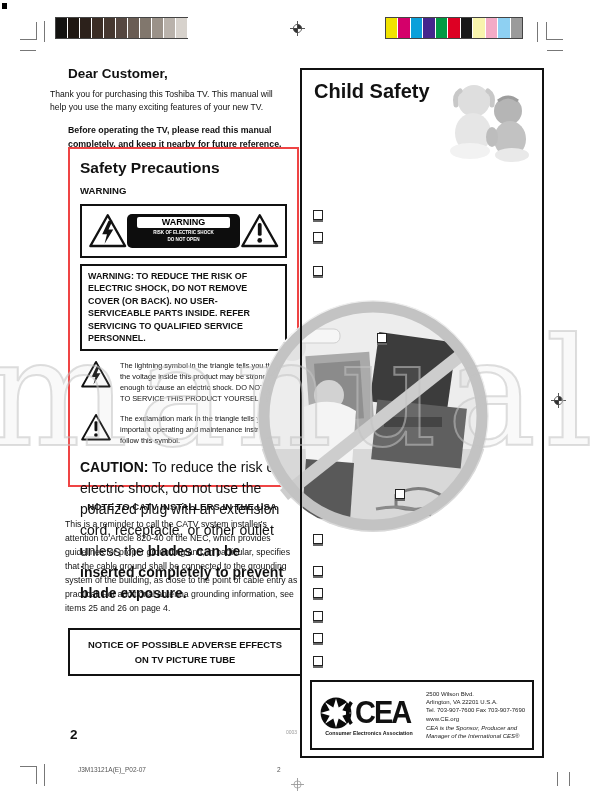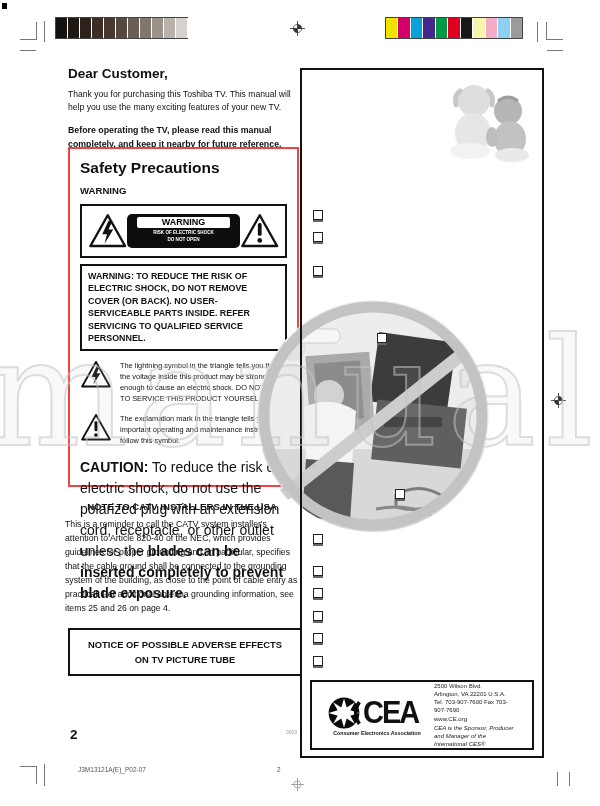--- a/index.html
+++ b/index.html
@@ -15,21 +15,21 @@
   .regmark{position:absolute;width:15px;height:15px;}
 
   
   .watermark{position:absolute;left:-14px;top:306px;z-index:8;pointer-events:none;
              font-family:"DejaVu Serif",serif;font-size:150px;letter-spacing:9px;
              color:rgba(200,200,200,0.10);-webkit-text-stroke:2px rgba(195,195,195,0.55);
              white-space:nowrap;}
 
   
   .dear{position:absolute;left:68px;top:66px;font-size:13.5px;font-weight:bold;}
-  .intro1{position:absolute;left:68px;top:88px;width:236px;font-size:8.6px;line-height:1.55;}
+  .intro1{position:absolute;left:50px;top:88px;width:236px;font-size:8.6px;line-height:1.55;}
   .intro2{position:absolute;left:68px;top:124px;width:238px;font-size:8.8px;font-weight:bold;line-height:1.55;}
 
   .safety-box{position:absolute;left:68px;top:147px;width:231px;height:340px;
               border:2px solid #ef4444;padding:8px 10px;box-sizing:border-box;}
   .safety-title{font-size:15.5px;font-weight:bold;margin:2px 0 8px 0;}
   .warn-h{font-size:9.6px;font-weight:bold;margin-bottom:3px;}
   .warn-t{font-size:8.9px;font-weight:bold;line-height:1.4;}
   .label-box{border:2px solid #111;margin-top:8px;padding:5px 6px;display:flex;
              align-items:center;justify-content:space-between;}
   .blk-label{width:116px;background:#0d0d0d;border-radius:5px;padding:3px 4px 4px 4px;text-align:center;}
@@ -58,21 +58,21 @@
   
   .photo{position:absolute;left:256px;top:299px;width:234px;height:234px;z-index:1;}
   .child-box{position:absolute;left:300px;top:68px;width:244px;height:690px;
              border:2px solid #111;box-sizing:border-box;z-index:2;background:transparent;}
   .child-title{position:absolute;left:12px;top:10px;font-size:20px;font-weight:bold;}
   .babies{position:absolute;right:6px;top:5px;width:100px;height:88px;}
   .cb{position:absolute;width:8px;height:8px;background:#fff;border:1px solid #222;
       box-shadow:0 2px 0 #666;z-index:4;}
 
   .cea-box{position:absolute;left:8px;bottom:6px;width:224px;height:70px;border:2px solid #111;
-           box-sizing:border-box;display:flex;align-items:center;gap:5px;padding:3px 13px;z-index:5;}
+           box-sizing:border-box;display:flex;align-items:center;gap:5px;padding:3px 5px;z-index:5;}
   .cea-left{width:104px;}
   .cea-row{display:flex;align-items:center;}
   .cea-word{font-size:29px;font-weight:900;letter-spacing:-2px;transform:scaleY(1.05);}
   .cea-sub{font-size:5.3px;font-weight:bold;text-align:center;margin-top:-2px;}
   .cea-right{flex:1;font-size:6px;line-height:1.35;color:#222;}
   .cea-tag{font-style:italic;margin-top:1px;font-size:6px;}
 
   
   .foot-code{position:absolute;left:78px;top:766px;font-size:6.5px;color:#555;}
   .foot-page{position:absolute;left:277px;top:766px;font-size:6.5px;color:#555;}
@@ -233,20 +233,21 @@
       <path d="M140 196 q24 -14 48 2 q-16 18 -48 10 Z" fill="none" stroke="#7d7d7d" stroke-width="3"></path>
       <path d="M120 210 q30 -6 55 6" fill="none" stroke="#8a8a8a" stroke-width="3"></path>
       <circle cx="36" cy="48" r="14" fill="#e2e2e2"></circle>
       <rect x="24" y="30" width="60" height="14" rx="6" fill="#f6f6f6" stroke="#cfcfcf"></rect>
     </g>
     <line x1="28" y1="196" x2="205" y2="56" stroke="#cdcdcd" stroke-width="13"></line>
     <circle cx="117" cy="117" r="109" fill="none" stroke="#c3c3c3" stroke-width="11"></circle>
   </svg>
 
   <div class="child-box">
+    <div class="child-title">Child Safety</div>
 
     <svg class="babies" viewBox="0 0 100 88">
       <circle cx="38" cy="26" r="16" fill="#dedede"></circle>
       <path d="M24 16 q-6 4 -4 14" fill="none" stroke="#c8c8c8" stroke-width="5" stroke-linecap="round"></path>
       <path d="M52 16 q6 4 4 14" fill="none" stroke="#c8c8c8" stroke-width="5" stroke-linecap="round"></path>
       <ellipse cx="37" cy="58" rx="18" ry="20" fill="#e6e6e6"></ellipse>
       <ellipse cx="34" cy="76" rx="20" ry="8" fill="#f2f2f2"></ellipse>
       <circle cx="72" cy="36" r="14" fill="#b5b5b5"></circle>
       <path d="M62 26 q10 -8 20 0" fill="none" stroke="#9d9d9d" stroke-width="3"></path>
       <ellipse cx="74" cy="64" rx="16" ry="18" fill="#c2c2c2"></ellipse>

